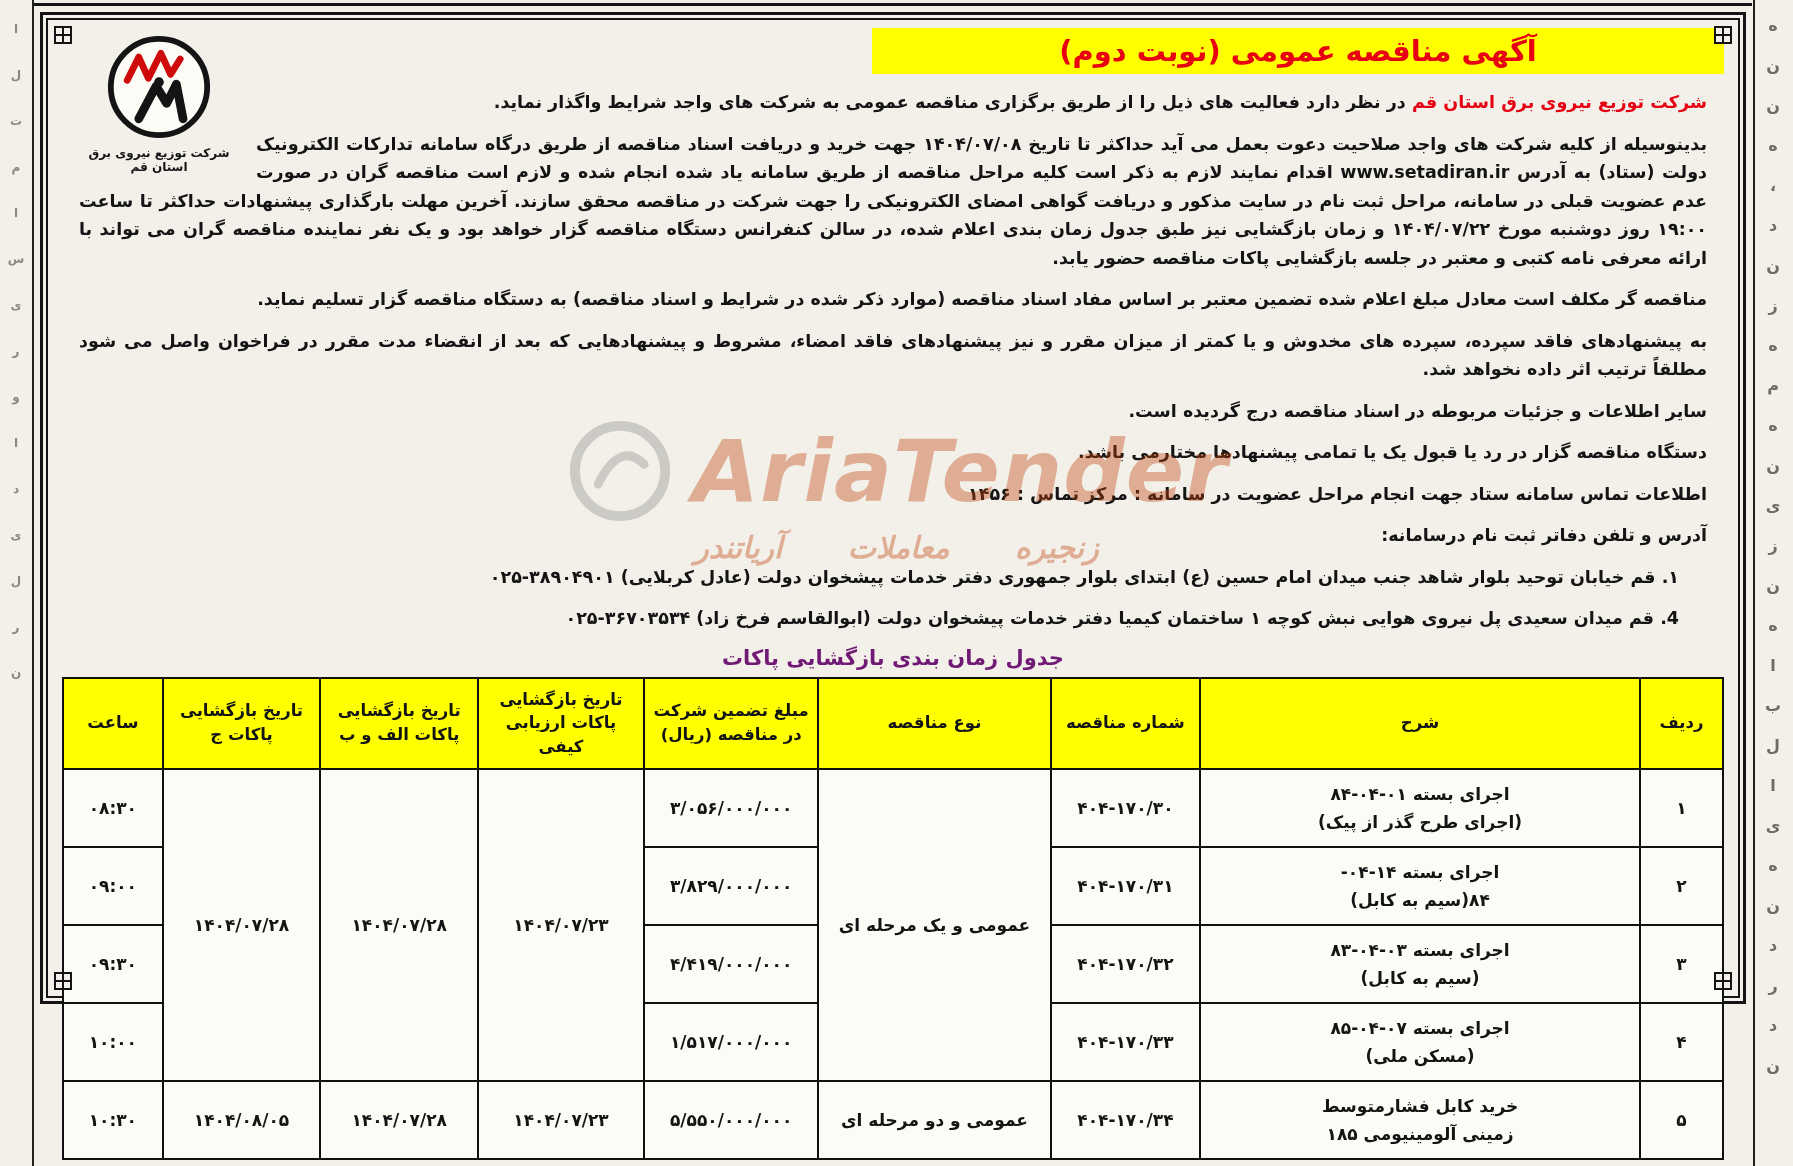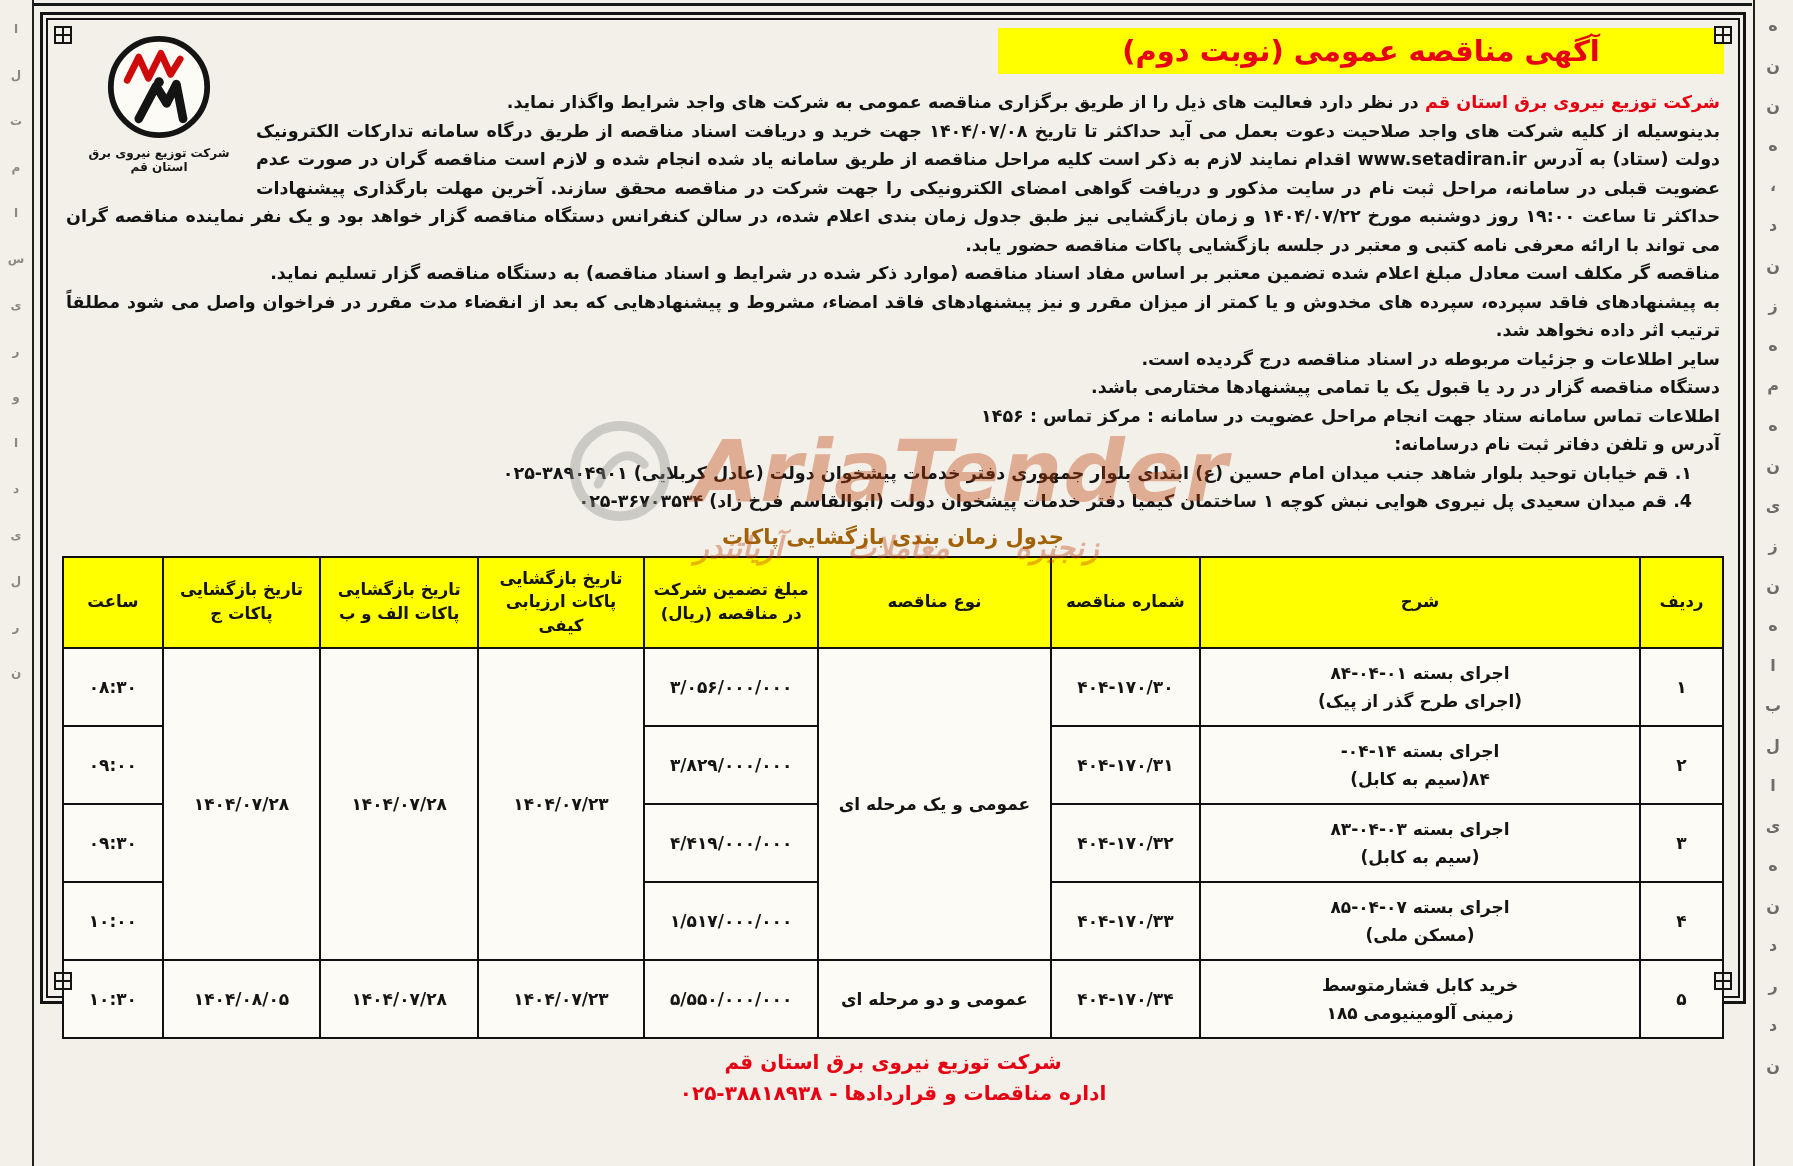--- a/index.html
+++ b/index.html
@@ -33,37 +33,37 @@
     border:2px solid #141414; padding:10px 14px;
   }
   .corner { position:absolute; width:14px; height:14px; border:2px solid #141414; background:#f2f0e9; z-index:4; }
   .corner::before { content:""; position:absolute; left:50%; top:0; bottom:0; width:2px; background:#141414; transform:translateX(-50%); }
   .corner::after  { content:""; position:absolute; top:50%; left:0; right:0; height:2px; background:#141414; transform:translateY(-50%); }
   .corner.tl { top:6px; left:6px; } .corner.tr { top:6px; right:6px; }
   .corner.bl { bottom:6px; left:6px; } .corner.br { bottom:6px; right:6px; }
 
   
   .banner {
-    position:absolute; top:8px; right:14px; width:726px; height:46px;
+    position:absolute; top:8px; right:14px; width:852px; height:46px;
     background:#ffff00; color:#e60011; font-size:29px; font-weight:800;
     text-align:center; line-height:46px; direction:rtl; z-index:2;
   }
   .logo-block { position:absolute; top:14px; left:28px; width:166px; text-align:center; z-index:2; }
   .logo-caption { font-size:12px; font-weight:700; color:#141414; margin-top:2px; direction:rtl; }
 
   
   .content { direction:rtl; margin:58px 4px 0 4px; color:#141414; }
   .logo-spacer { float:left; width:190px; height:86px; }
-  .bt { font-size:17.5px; line-height:28.5px; font-weight:700; text-align:justify; margin:0; }
+  .bt { font-size:17.5px; line-height:28.5px; font-weight:700; text-align:justify; margin:13px; }
   .bt.addr { padding-right:28px; text-align:right; }
   .red { color:#e60011; }
   .ltr { direction:ltr; unicode-bidi:isolate; }
 
   
-  .tbl-title { clear:both; text-align:center; color:#a16207; font-size:21px; font-weight:800; margin:9px 0 7px; direction:rtl; }
+  .tbl-title { clear:both; text-align:center; color:#701a75; font-size:21px; font-weight:800; margin:9px 0 7px; direction:rtl; }
   table.sched { width:100%; border-collapse:collapse; table-layout:fixed; direction:rtl; }
   table.sched th {
     background:#ffff00; border:2.5px solid #111; font-size:16.5px; font-weight:800;
     padding:9px 3px; white-space:pre-line; line-height:1.45; color:#141414;
   }
   table.sched td {
     border:2.5px solid #111; font-size:17px; font-weight:700; text-align:center;
     vertical-align:middle; padding:6px 3px; height:64px; white-space:pre-line;
     line-height:1.65; color:#141414; background:#fcfbf6;
   }

